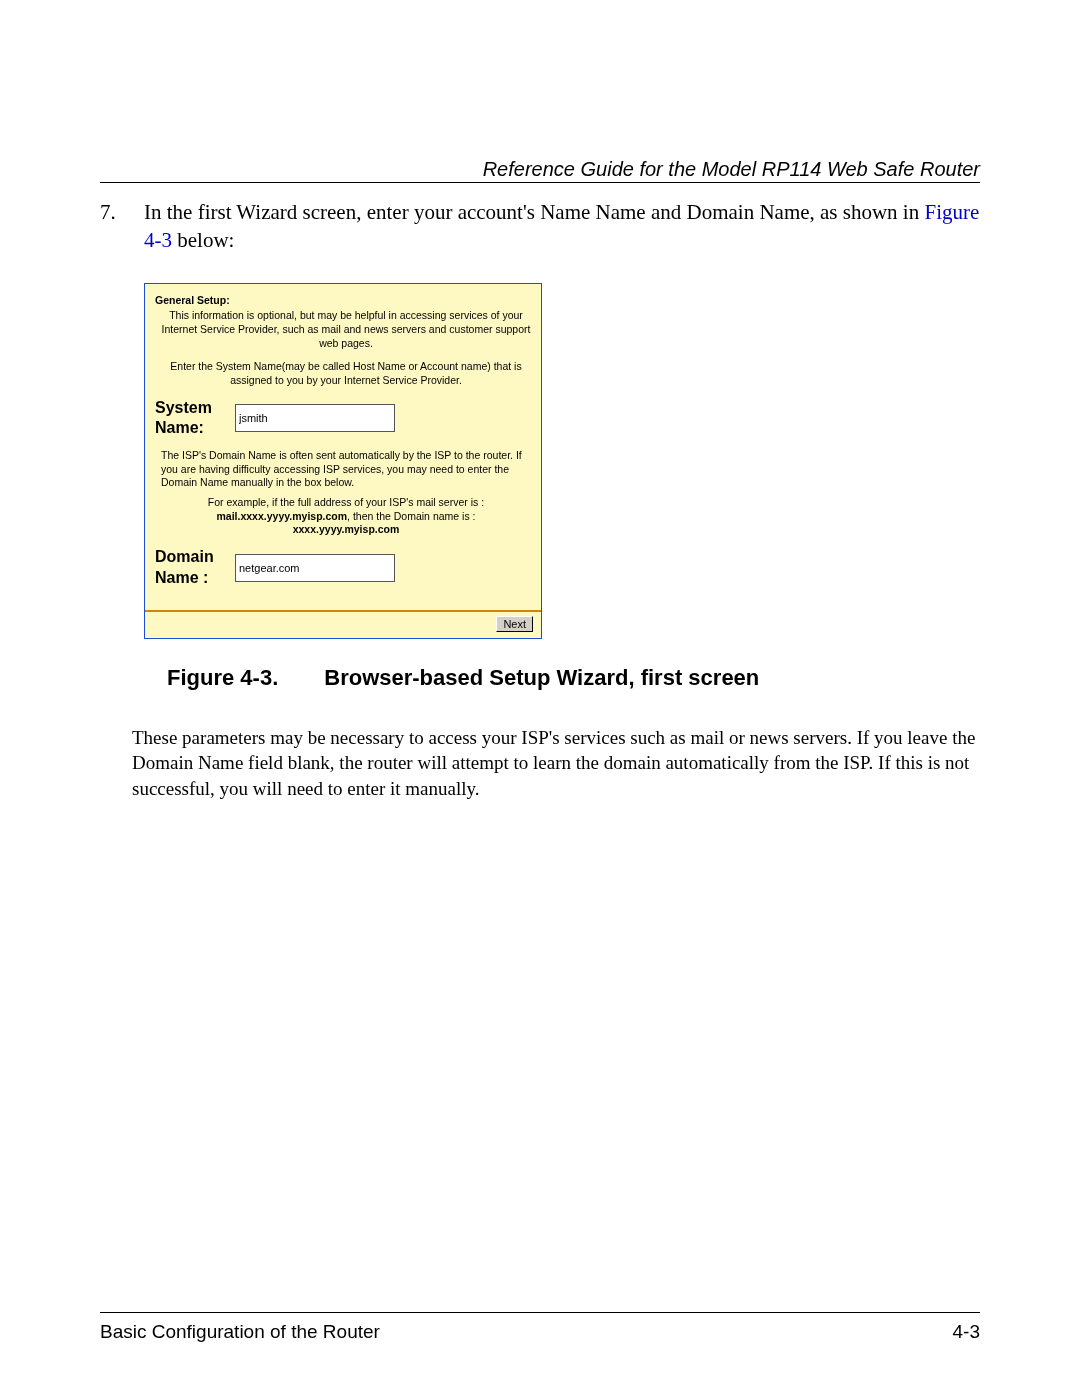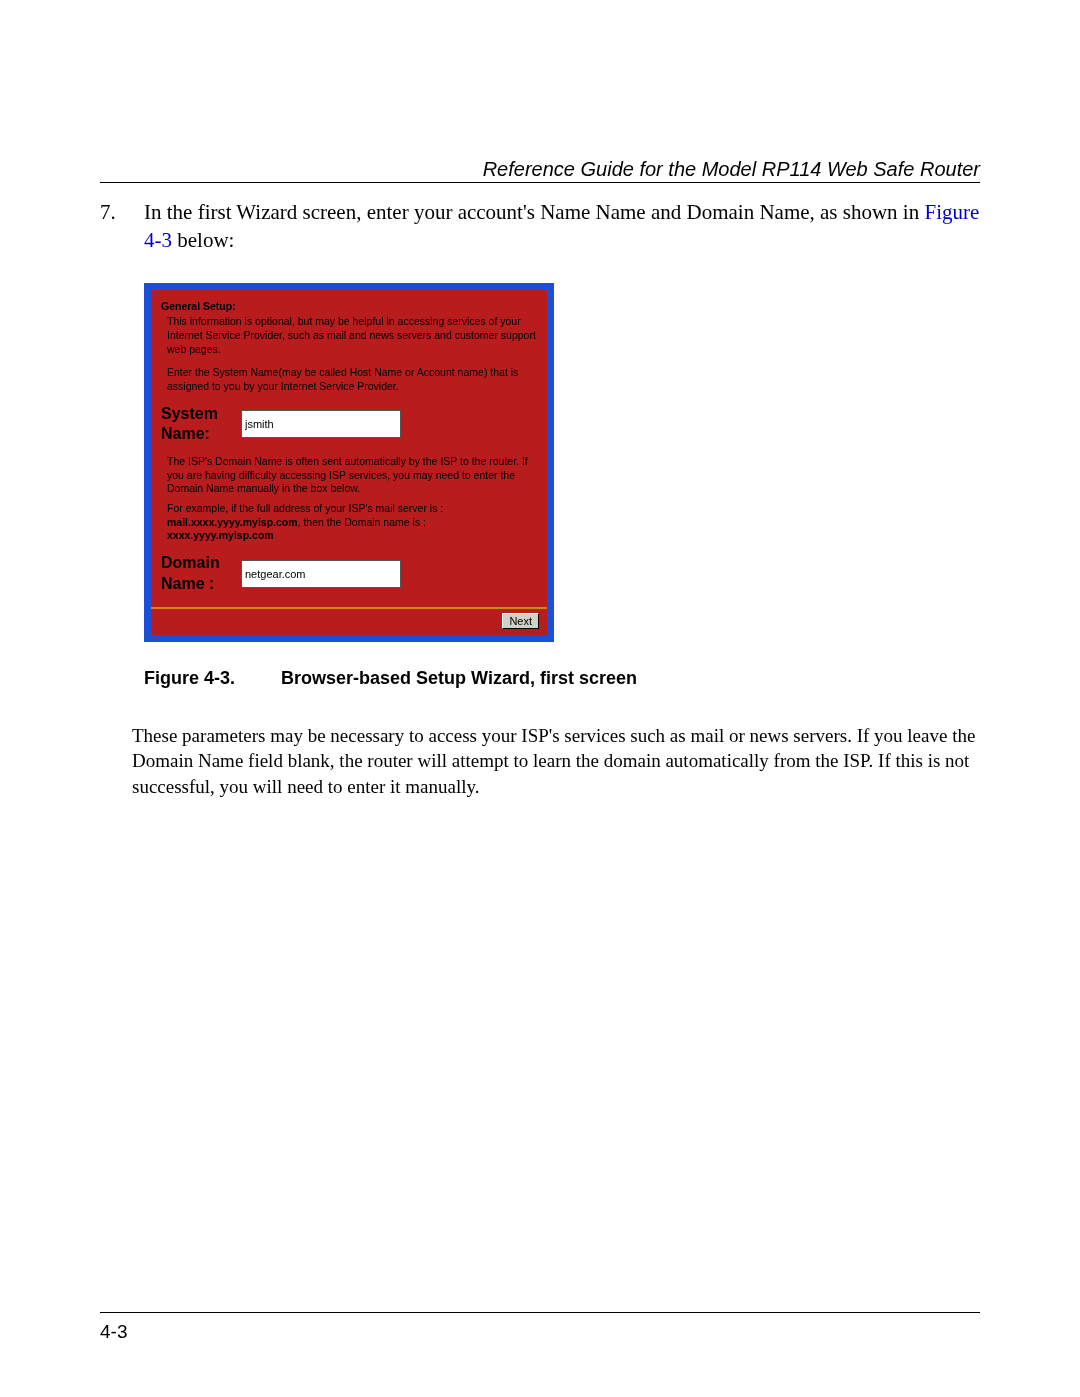--- a/index.html
+++ b/index.html
@@ -57,36 +57,37 @@
   }
   .step-text .figref {
     color: #0000cc;
   }
   .figure-wrap {
     margin-top: 28px;
     margin-left: 44px;
   }
   .setup-panel {
     width: 396px;
-    background: #b91c1c;
+    background: #fef9c3;
     color: #000;
     font-family: Arial, Helvetica, sans-serif;
     font-size: 10.5px;
     line-height: 1.3;
-    border: 7px solid #1d4ed8;
+    border: 1px solid #1d4ed8;
   }
   .setup-inner {
     padding: 8px 10px 2px 10px;
   }
   .gs-title {
     font-weight: bold;
     margin: 2px 0 2px 0;
   }
   .gs-block {
     margin: 2px 0 10px 6px;
+    text-align: center;
   }
   .gs-block2 {
     margin: 2px 0 6px 6px;
   }
   .field-row {
     display: flex;
     align-items: center;
     margin: 0 0 10px 0;
   }
   .field-row .label {
@@ -105,36 +106,37 @@
     background: #fff;
     box-sizing: border-box;
   }
   .field-row.domain input[type="text"] {
     width: 160px;
   }
   .next-bar {
     border-top: 2px solid #d0860b;
     padding: 4px 8px 6px 8px;
     text-align: right;
+    margin-top: 9px;
   }
   .next-bar button {
     font-family: Arial, Helvetica, sans-serif;
     font-size: 11px;
     padding: 1px 6px;
     background: #d4d0c8;
     border: 1px solid #000;
     border-top-color: #fff;
     border-left-color: #fff;
   }
   .figure-caption {
     margin-top: 26px;
-    margin-left: 44px;
+    margin-left: 67px;
     font-family: Arial, Helvetica, sans-serif;
     font-weight: bold;
-    font-size: 18px;
+    font-size: 22px;
   }
   .figure-caption .gap {
     display: inline-block;
     width: 46px;
   }
   .followup {
     margin-top: 34px;
     margin-left: 32px;
     font-size: 19px;
     line-height: 1.35;
@@ -211,16 +213,17 @@
     <div class="figure-caption">
       <span>Figure 4-3.</span><span class="gap"></span><span>Browser-based Setup Wizard, first screen</span>
     </div>
 
     <div class="followup">These parameters may be necessary to access your ISP's services such as mail or news servers. If you leave the Domain Name field blank, the router will attempt to learn the domain automatically from the ISP. If this is not successful, you will need to enter it manually.</div>
 
   </div>
 
   <div class="footer-rule"></div>
   <div class="footer">
+    <span>Basic Configuration of the Router</span>
     <span>4-3</span>
   </div>
 
 </div>
 
 </body></html>

